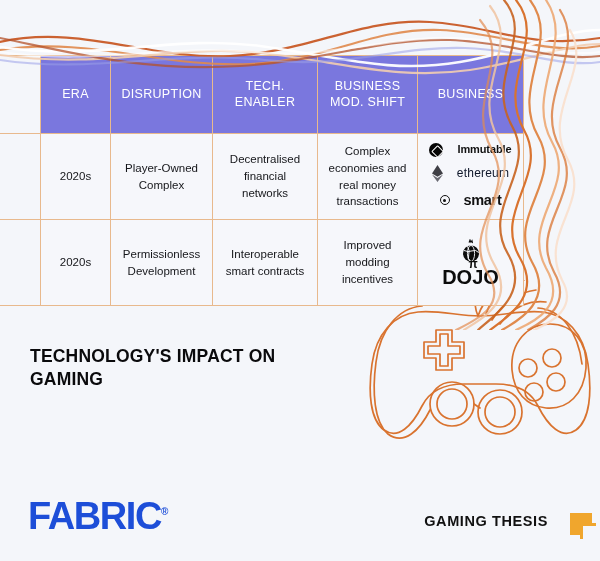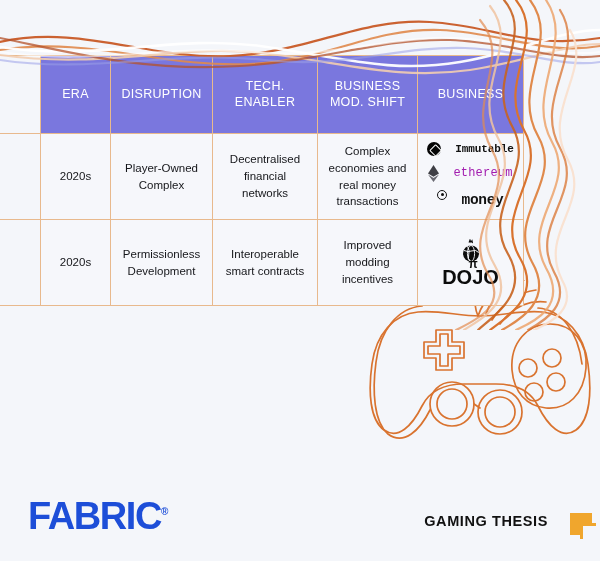--- a/index.html
+++ b/index.html
@@ -77,44 +77,44 @@
   
   .logo-stack {
     display: flex;
     flex-direction: column;
     align-items: center;
     justify-content: center;
     gap: 7px;
   }
   .logo-row {
     display: flex;
+    align-items: center;
     justify-content: center;
     gap: 14px;
-    font-family: Liberation Mono, monospace;
   }
   .logo-immutable .mark {
     width: 14px; height: 14px; border-radius: 50%;
     background: #050505;
     position: relative;
     display: inline-block;
   }
   .logo-immutable .mark::before {
     content: "";
     position: absolute;
     left: 3.4px; top: 3.4px;
     width: 7.2px; height: 7.2px;
     border: 1.3px solid #fff;
     border-radius: 1px;
     transform: rotate(45deg);
   }
   .logo-immutable .name {
     font-size: 11px; font-weight: 700; color: #111; letter-spacing: -0.1px;
   }
   .logo-eth .name {
-    font-size: 12px; color: #a21caf; letter-spacing: 0.2px;
+    font-size: 12px; color: #0f172a; letter-spacing: 0.2px;
   }
   .logo-sorare .name {
     font-size: 14.5px; font-weight: 700; color: #111; letter-spacing: -0.3px;
   }
   .logo-sorare .mark {
     width: 10px; height: 10px; border-radius: 50%;
     border: 1.4px solid #111;
     position: relative; display: inline-block;
   }
   .logo-sorare .mark::after {
@@ -244,21 +244,21 @@
               </div>
               <div class="logo-row logo-eth">
                 <svg width="11" height="17" viewBox="0 0 11 17">
                   <path d="M5.5 0 L11 8.4 L5.5 11.7 L0 8.4 Z" fill="#3f3f45"></path>
                   <path d="M5.5 12.9 L11 9.6 L5.5 17 L0 9.6 Z" fill="#6a6a72"></path>
                 </svg>
                 <span class="name">ethereum</span>
               </div>
               <div class="logo-row logo-sorare">
                 <span class="mark"></span>
-                <span class="name">money</span>
+                <span class="name">smart</span>
               </div>
             </div>
           </td>
         </tr>
         <tr>
           <td class="spacer-cell"></td>
           <td class="era-cell">2020s</td>
           <td>Permissionless Development</td>
           <td>Interoperable smart contracts</td>
           <td>Improved modding incentives</td>
@@ -304,20 +304,21 @@
       <path d="M152,90 C150,62 168,44 190,44 C212,44 228,62 226,88 C224,114 208,130 186,128 C166,126 154,112 152,90 Z"></path>
 
       <path d="M118,36 C124,18 138,6 156,2"></path>
       <path d="M126,34 C132,16 146,4 164,0"></path>
       <path d="M132,40 C142,24 158,12 176,10"></path>
       <path d="M140,44 C152,28 168,20 186,22"></path>
       <path d="M118,36 C112,22 116,10 126,2"></path>
     </g>
   </svg>
 
+  <div class="headline">TECHNOLOGY'S IMPACT ON GAMING</div>
 
   <div class="footer">
     <div class="brand"><span>FABRIC</span><sup>®</sup></div>
     <div class="deck-label">GAMING THESIS</div>
     <div class="watermark">
       <span class="wm-logo"></span>
     </div>
   </div>
 
 </div>

